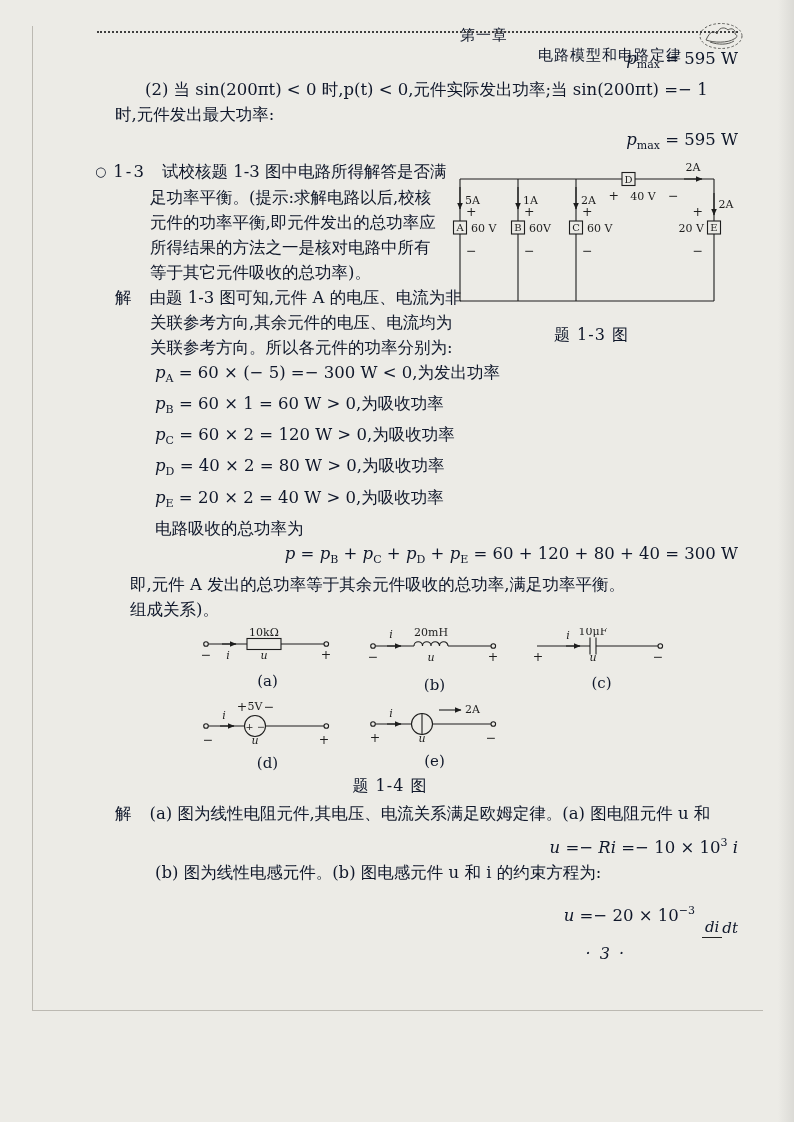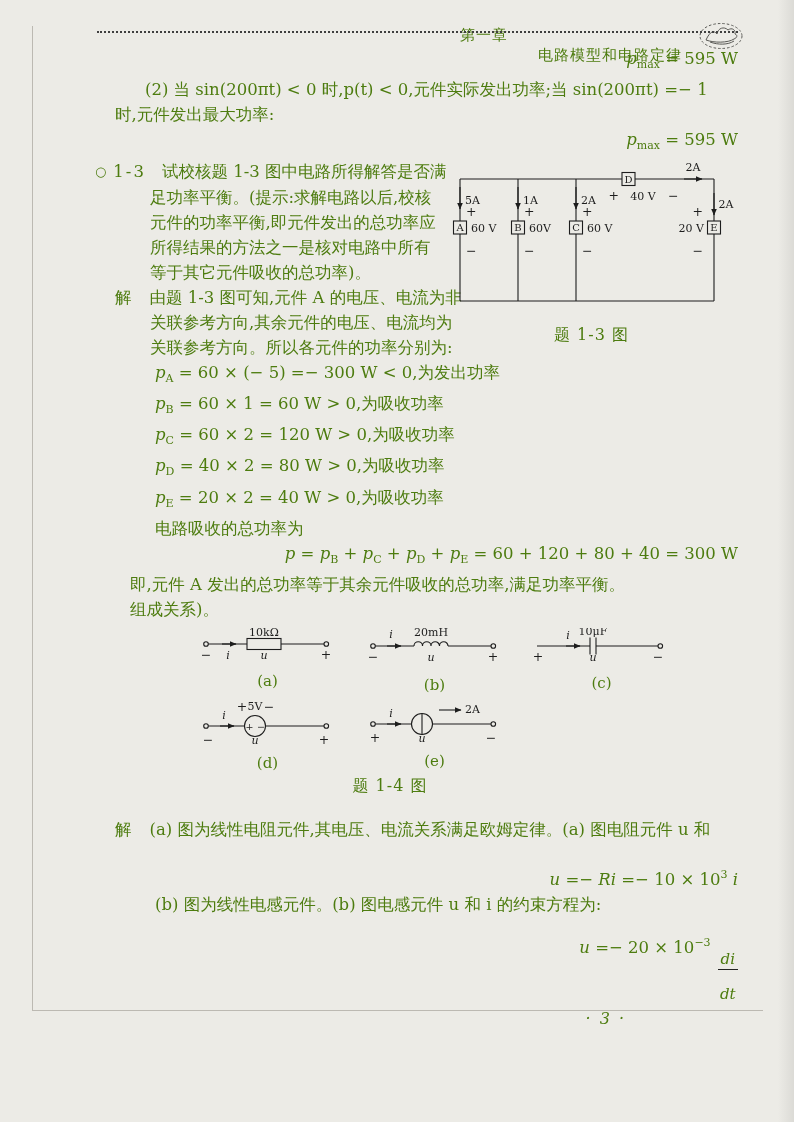--- a/index.html
+++ b/index.html
@@ -3,21 +3,21 @@
 <meta charset="utf-8">
 <style>
   html,body{margin:0;padding:0;}
   body{
     width:794px;height:1122px;
     background:#e3e2de;
     font-family:"DejaVu Serif","Liberation Serif",serif;
   }
   .page{
     position:relative;width:794px;height:1122px;
-    background:#ecebe6;overflow:hidden;color:#4d7c0f;
+    background:#ecebe6;overflow:hidden;color:#0f172a;
   }
   
   .hdr{position:absolute;top:6px;left:95px;right:50px;display:flex;justify-content:flex-end;align-items:center;font-size:15px;letter-spacing:1px;}
   .hdr-title{margin-left:30px;margin-top:40px;}
   .hdr-logo{margin-left:16px;flex:none;}
   .dots{position:absolute;left:97px;top:31px;width:641px;border-top:2px dotted #3f3f3f;}
   .rule-left{position:absolute;left:32px;top:26px;width:1px;height:984px;background:#bcb9b2;}
   .rule-bottom{position:absolute;left:32px;top:1010px;width:731px;height:1px;background:#bcb9b2;}
   .edge-shadow{position:absolute;right:0;top:0;width:16px;height:100%;background:linear-gradient(to right,rgba(0,0,0,0),rgba(0,0,0,0.07));}
 
@@ -47,23 +47,23 @@
   svg .vi{font-style:italic;}
   svg .pm{font-size:12.5px;}
   svg .box-letter{font-size:10px;}
 
   .diagrams{padding-left:105px;margin-top:6px;}
   .drow{display:flex;gap:32px;}
   .drow2{margin-top:6px;}
   .elem{flex:none;}
   .ecap{text-align:center;font-size:15px;margin-top:0px;}
   .cap14{width:470px;margin-left:60px;text-align:center;font-size:16px;margin-top:4px;letter-spacing:1px;}
-  .gap-top{margin-top:20px;}
+  .gap-top{margin-top:4px;}
   .fbline{margin-top:13px;}
-  .frac{display:inline-flex;flex-direction:column;align-items:center;vertical-align:-12px;margin-left:7px;line-height:1.15;font-size:15px;gap:16px;}
+  .frac{display:inline-flex;align-items:center;vertical-align:-12px;margin-left:7px;line-height:1.15;font-size:15px;}
   .frac .fnum{border-bottom:1px solid #222;padding:0 3px;}
   .pageno{text-align:right;padding-right:112px;font-size:16px;margin-top:6px;font-style:italic;letter-spacing:2px;}
 </style>
 </head>
 <body>
 
 <div class="page">
 
   <div class="hdr">
     <span>第一章</span>

